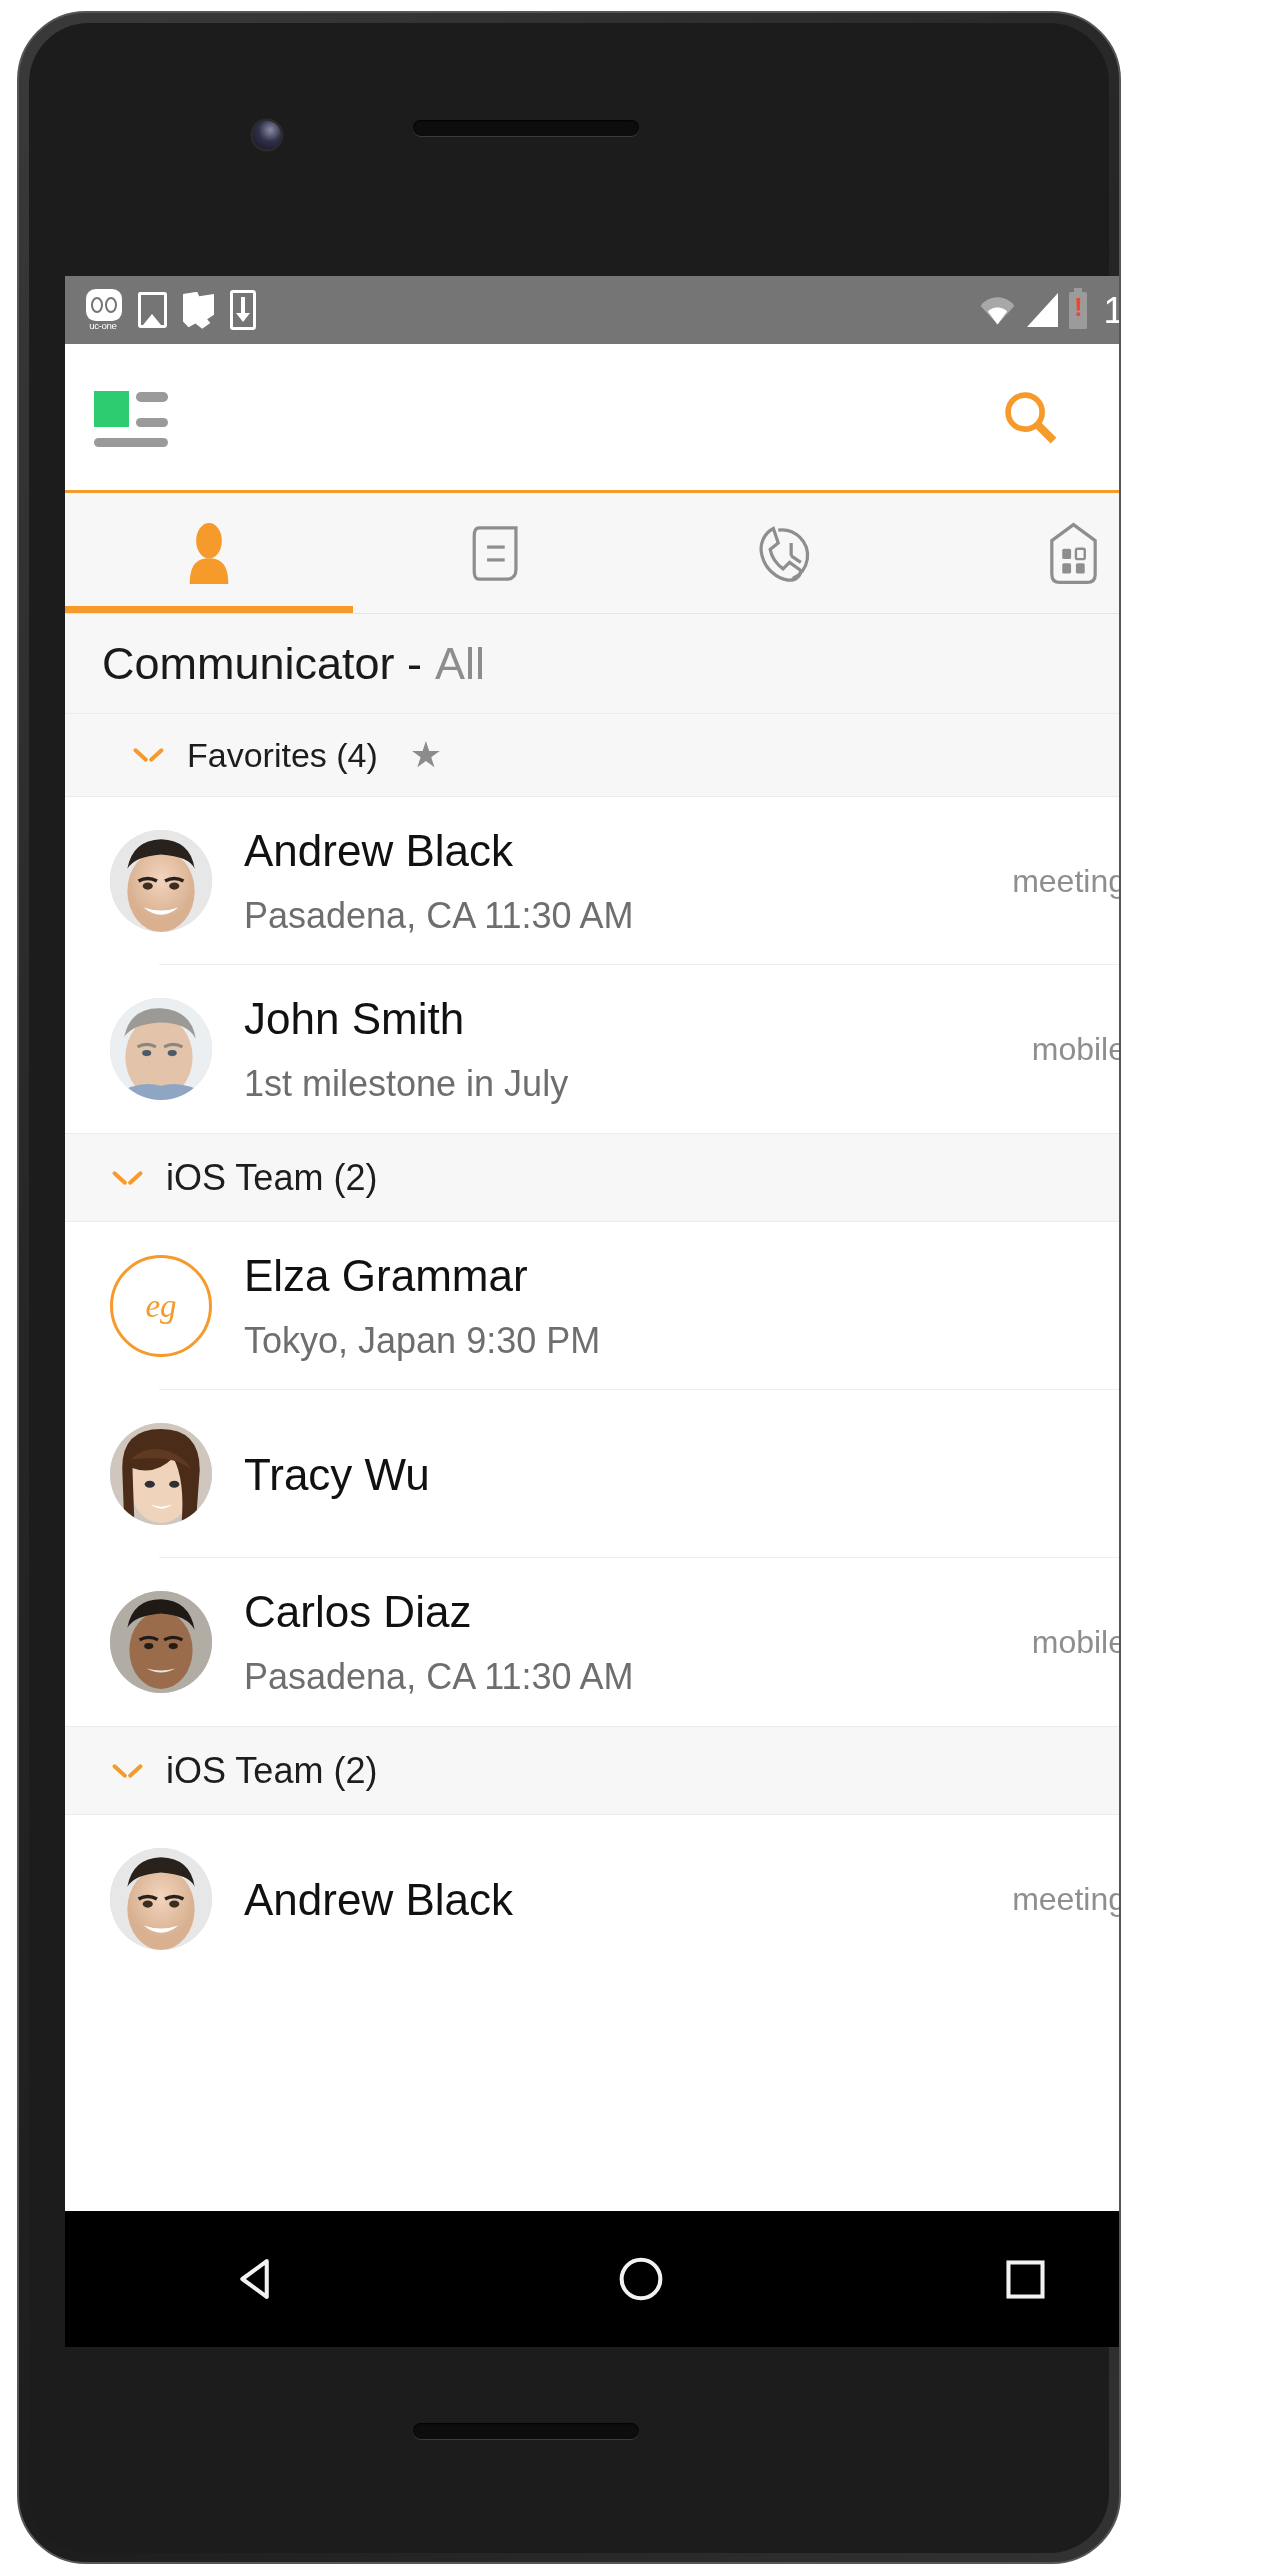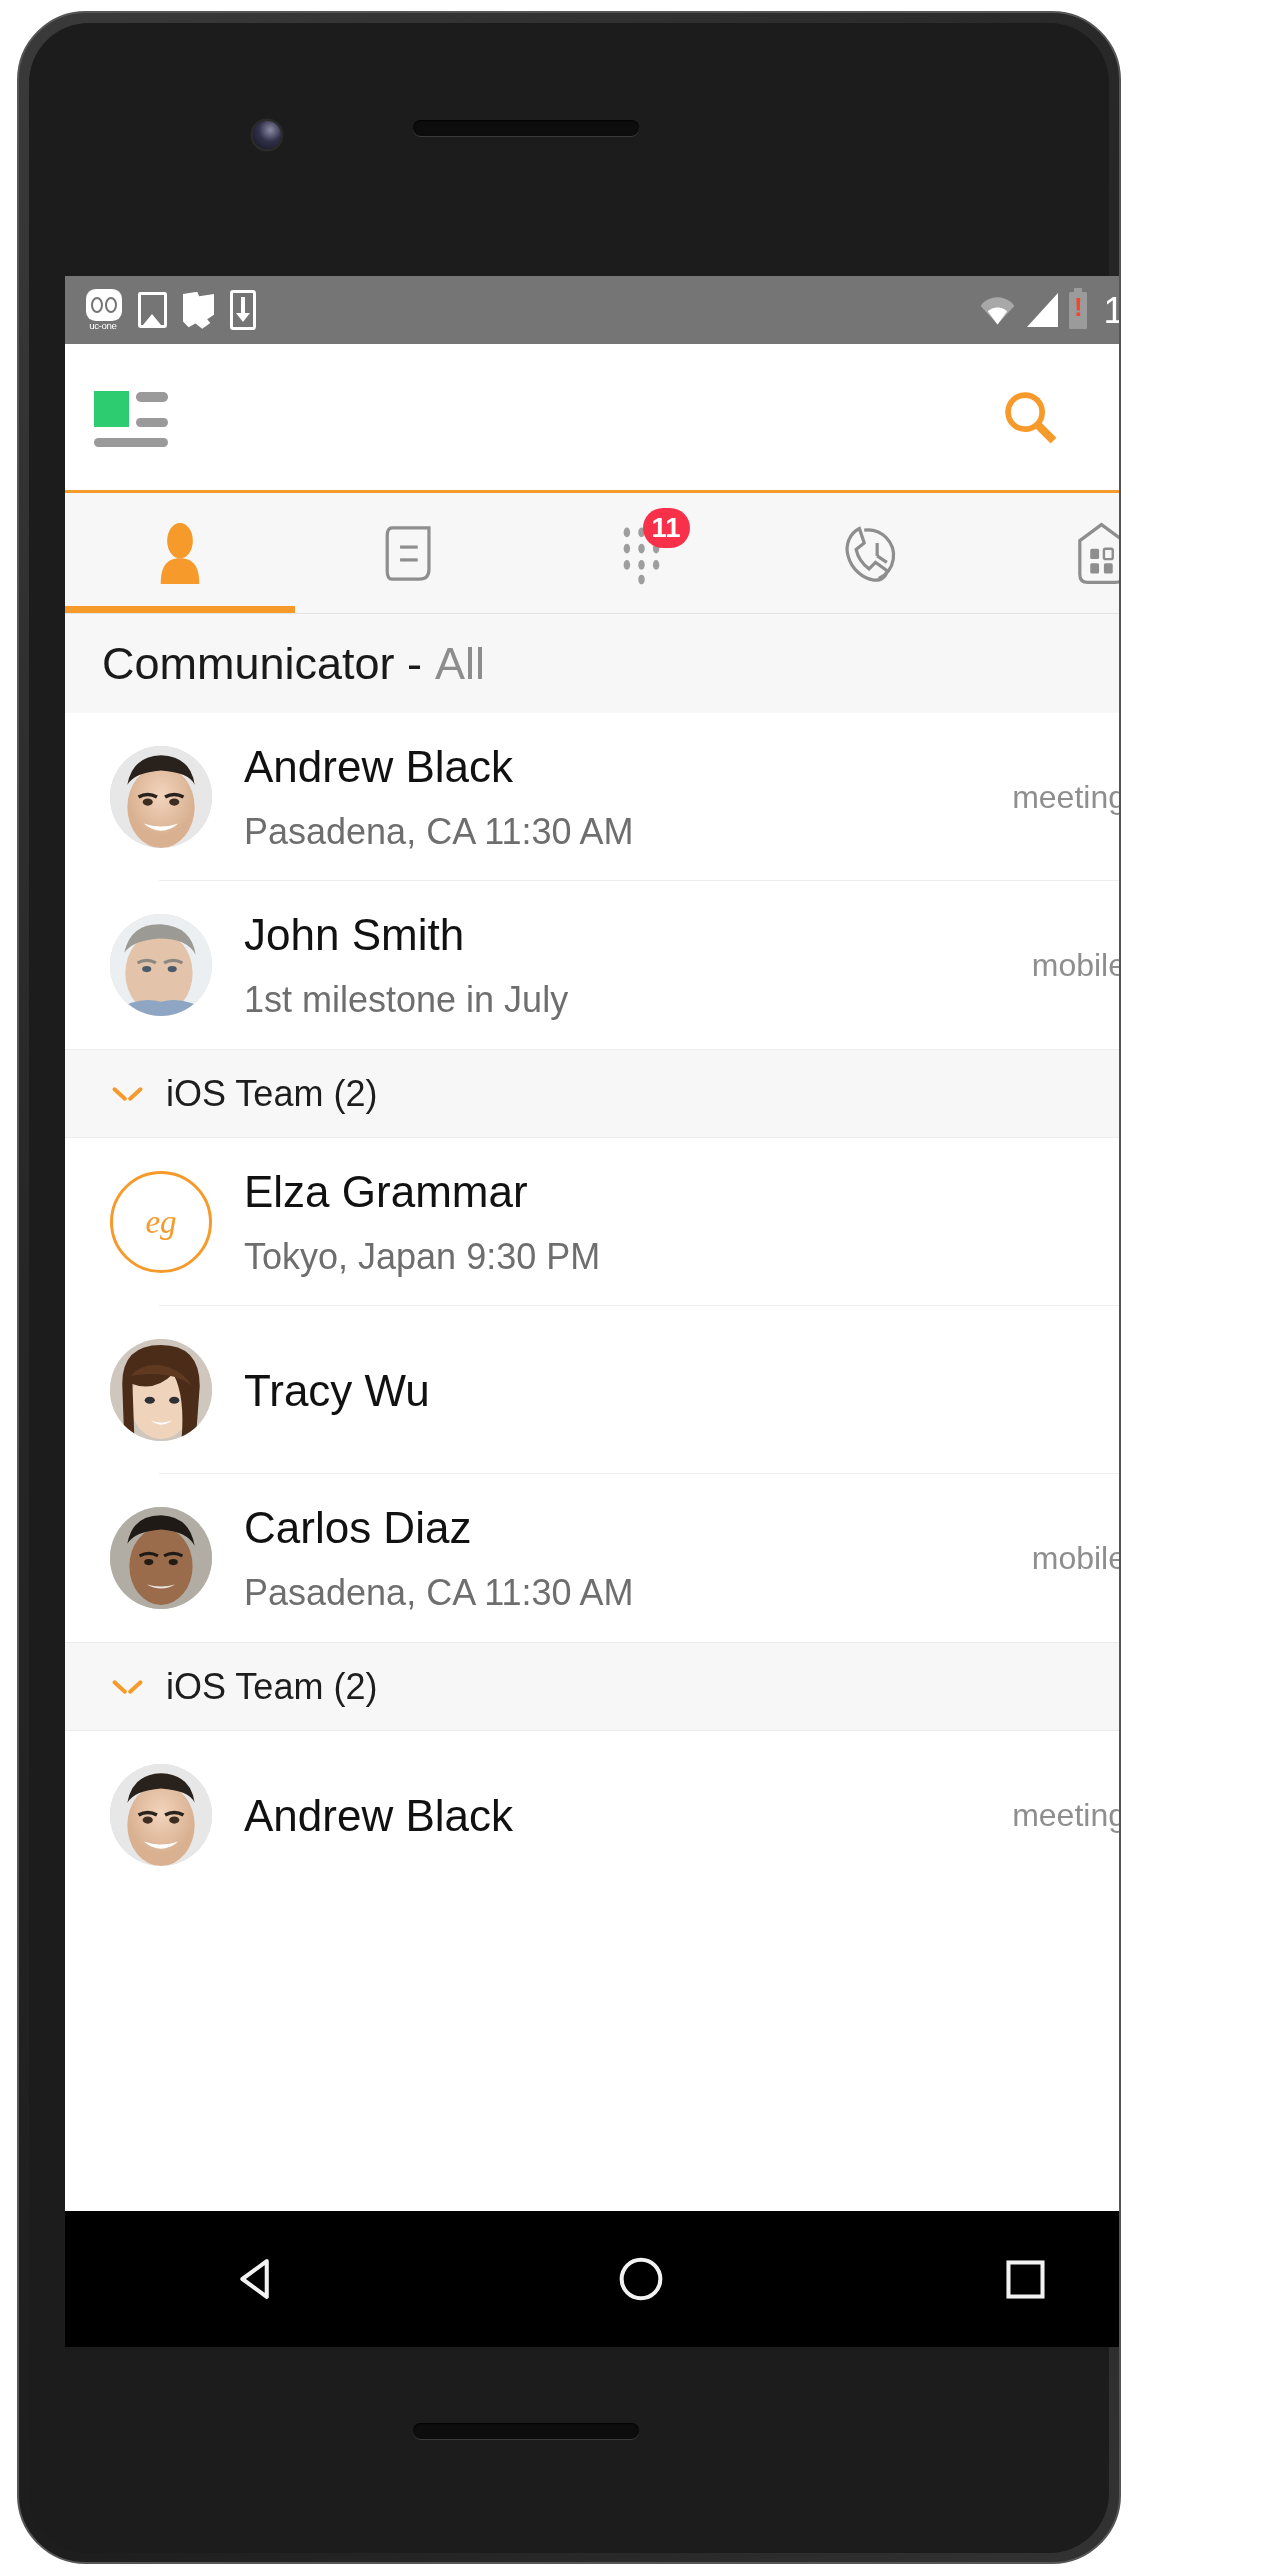--- a/index.html
+++ b/index.html
@@ -381,37 +381,20 @@
       </div>
 
       <div class="tab">
         <svg width="57" height="61" viewBox="0 0 70 76">
           <path d="M12 6 H58 V58 Q58 70 46 70 H12 Q6 70 6 60 V16 Q6 6 12 6 Z" fill="none" stroke="#8e8e8e" stroke-width="4"></path>
           <line x1="22" y1="30" x2="44" y2="30" stroke="#8e8e8e" stroke-width="4"></line>
           <line x1="22" y1="46" x2="44" y2="46" stroke="#8e8e8e" stroke-width="4"></line>
         </svg>
       </div>
 
-      <div class="tab">
-        <svg width="57" height="65" viewBox="0 0 70 80">
-          <g fill="#9e9e9e">
-            <ellipse cx="17" cy="14" rx="4" ry="6"></ellipse>
-            <ellipse cx="17" cy="34" rx="4" ry="6"></ellipse>
-            <ellipse cx="17" cy="54" rx="4" ry="6"></ellipse>
-            <ellipse cx="35" cy="14" rx="4" ry="6"></ellipse>
-            <ellipse cx="35" cy="34" rx="4" ry="6"></ellipse>
-            <ellipse cx="35" cy="54" rx="4" ry="6"></ellipse>
-            <ellipse cx="35" cy="72" rx="4" ry="6"></ellipse>
-            <ellipse cx="53" cy="14" rx="4" ry="6"></ellipse>
-            <ellipse cx="53" cy="34" rx="4" ry="6"></ellipse>
-            <ellipse cx="53" cy="54" rx="4" ry="6"></ellipse>
-          </g>
-        </svg>
-        <div class="badge">11</div>
-      </div>
 
       <div class="tab">
         <svg width="63" height="63" viewBox="0 0 78 78">
           <path d="M24 8 C12 14 6 28 10 42 C14 58 28 70 42 72 C52 73 58 66 58 60 L44 50 L36 58 C28 52 22 44 20 34 L30 26 Z" fill="none" stroke="#8e8e8e" stroke-width="4"></path>
           <path d="M30 10 A32 32 0 0 1 66 46 A32 32 0 0 1 48 70" fill="none" stroke="#8e8e8e" stroke-width="4"></path>
           <line x1="46" y1="26" x2="46" y2="42" stroke="#8e8e8e" stroke-width="4"></line>
           <line x1="46" y1="42" x2="58" y2="50" stroke="#8e8e8e" stroke-width="4"></line>
         </svg>
       </div>
 
@@ -430,20 +413,25 @@
 
     <div id="section-title-row">
       <div id="section-title">
         <span>Communicator -</span>
         <span class="filter-val">All</span>
       </div>
       <div id="filter-caret"></div>
     </div>
 
     <div id="contact-list">
+        <div class="group-header favorites">
+          <div class="chev"></div>
+          <div class="g-label">Favorites (4)</div>
+          <div class="star-icon">★</div>
+        </div>
         <div class="contact-row divider">
           <div class="avatar">
             <svg viewBox="0 0 100 100">
               <defs>
                 <radialGradient id="ga" cx="50%" cy="35%">
                   <stop offset="0%" stop-color="#f2d4bd"></stop>
                   <stop offset="100%" stop-color="#d9b191"></stop>
                 </radialGradient>
               </defs>
     <rect width="100" height="100" fill="#e7e7e7"></rect>

